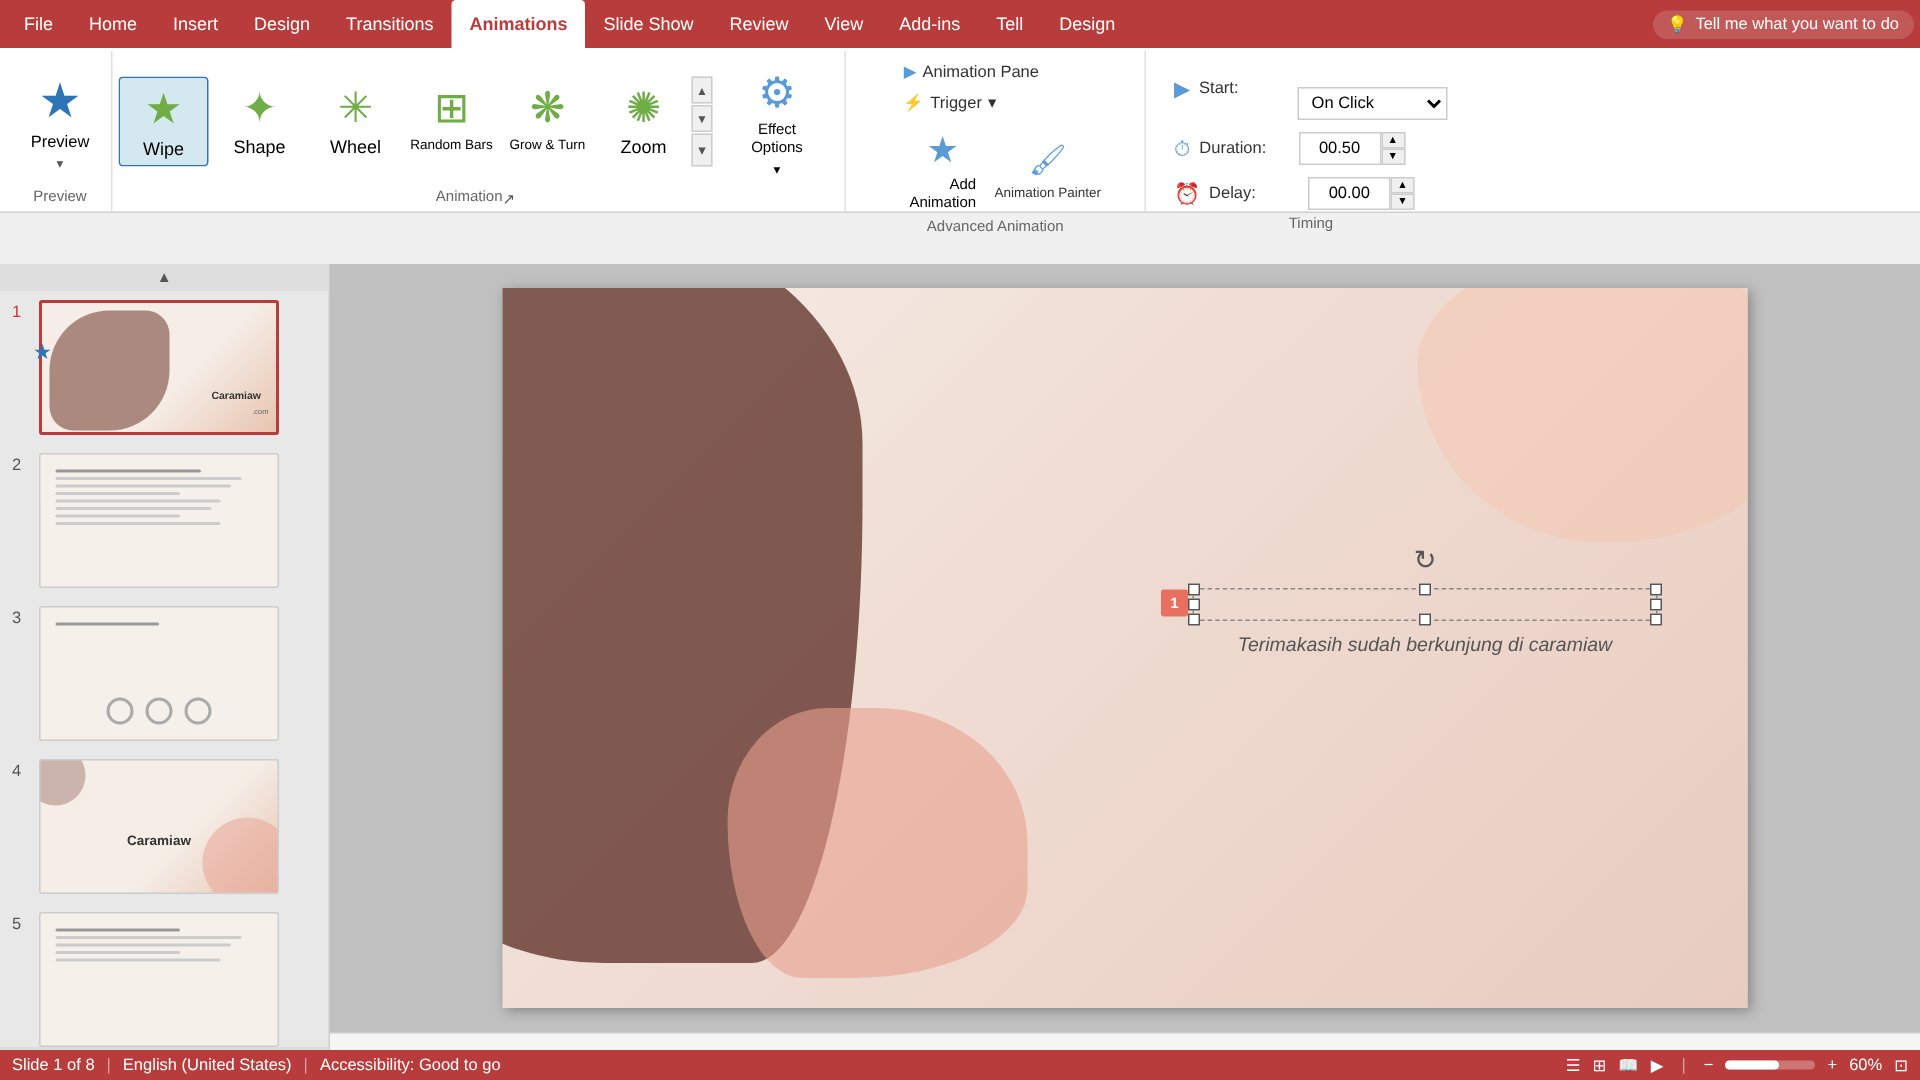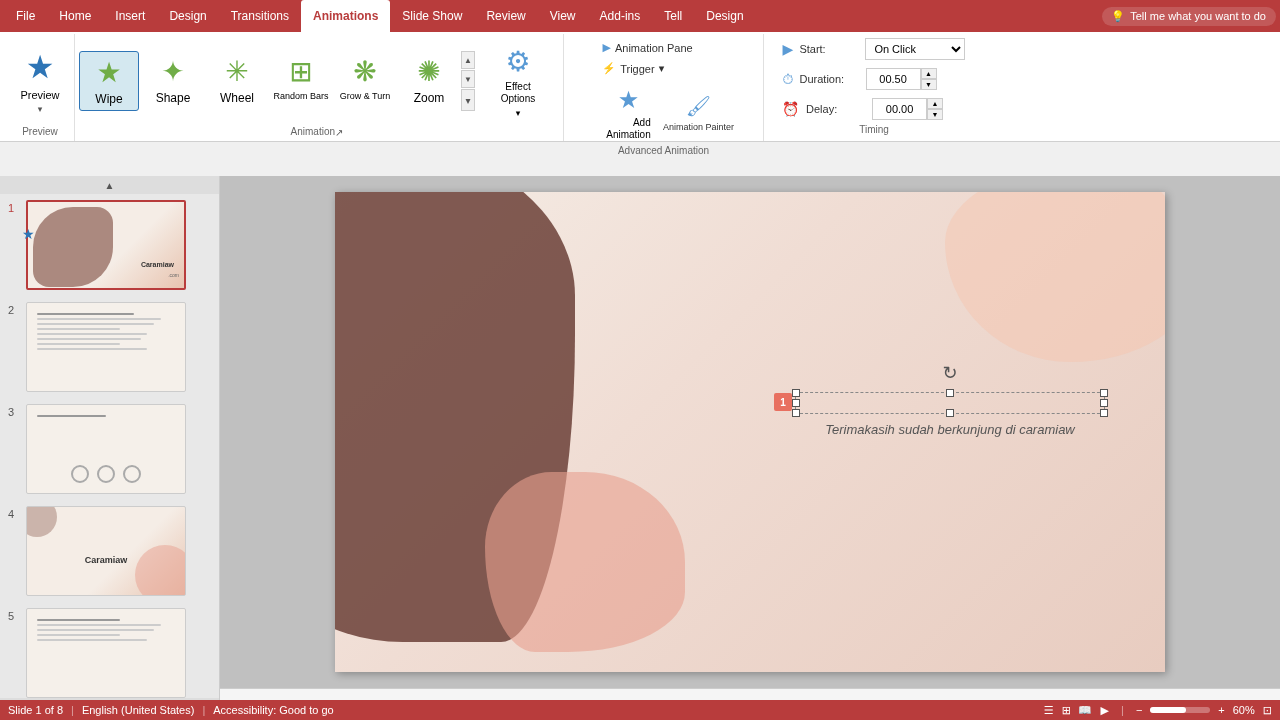--- a/index.html
+++ b/index.html
@@ -174,20 +174,21 @@
     }
     .timing-label { font-size: 11px; color: #333; width: 60px; }
     .timing-select {
       width: 100px;
       height: 22px;
       font-size: 11px;
       border: 1px solid #ccc;
       background: #fff;
       cursor: pointer;
       padding: 1px 4px;
+      margin-top: 20px;
     }
     .timing-spinner {
       display: flex;
       align-items: center;
       gap: 0;
     }
     .timing-input {
       width: 55px;
       height: 22px;
       font-size: 11px;

